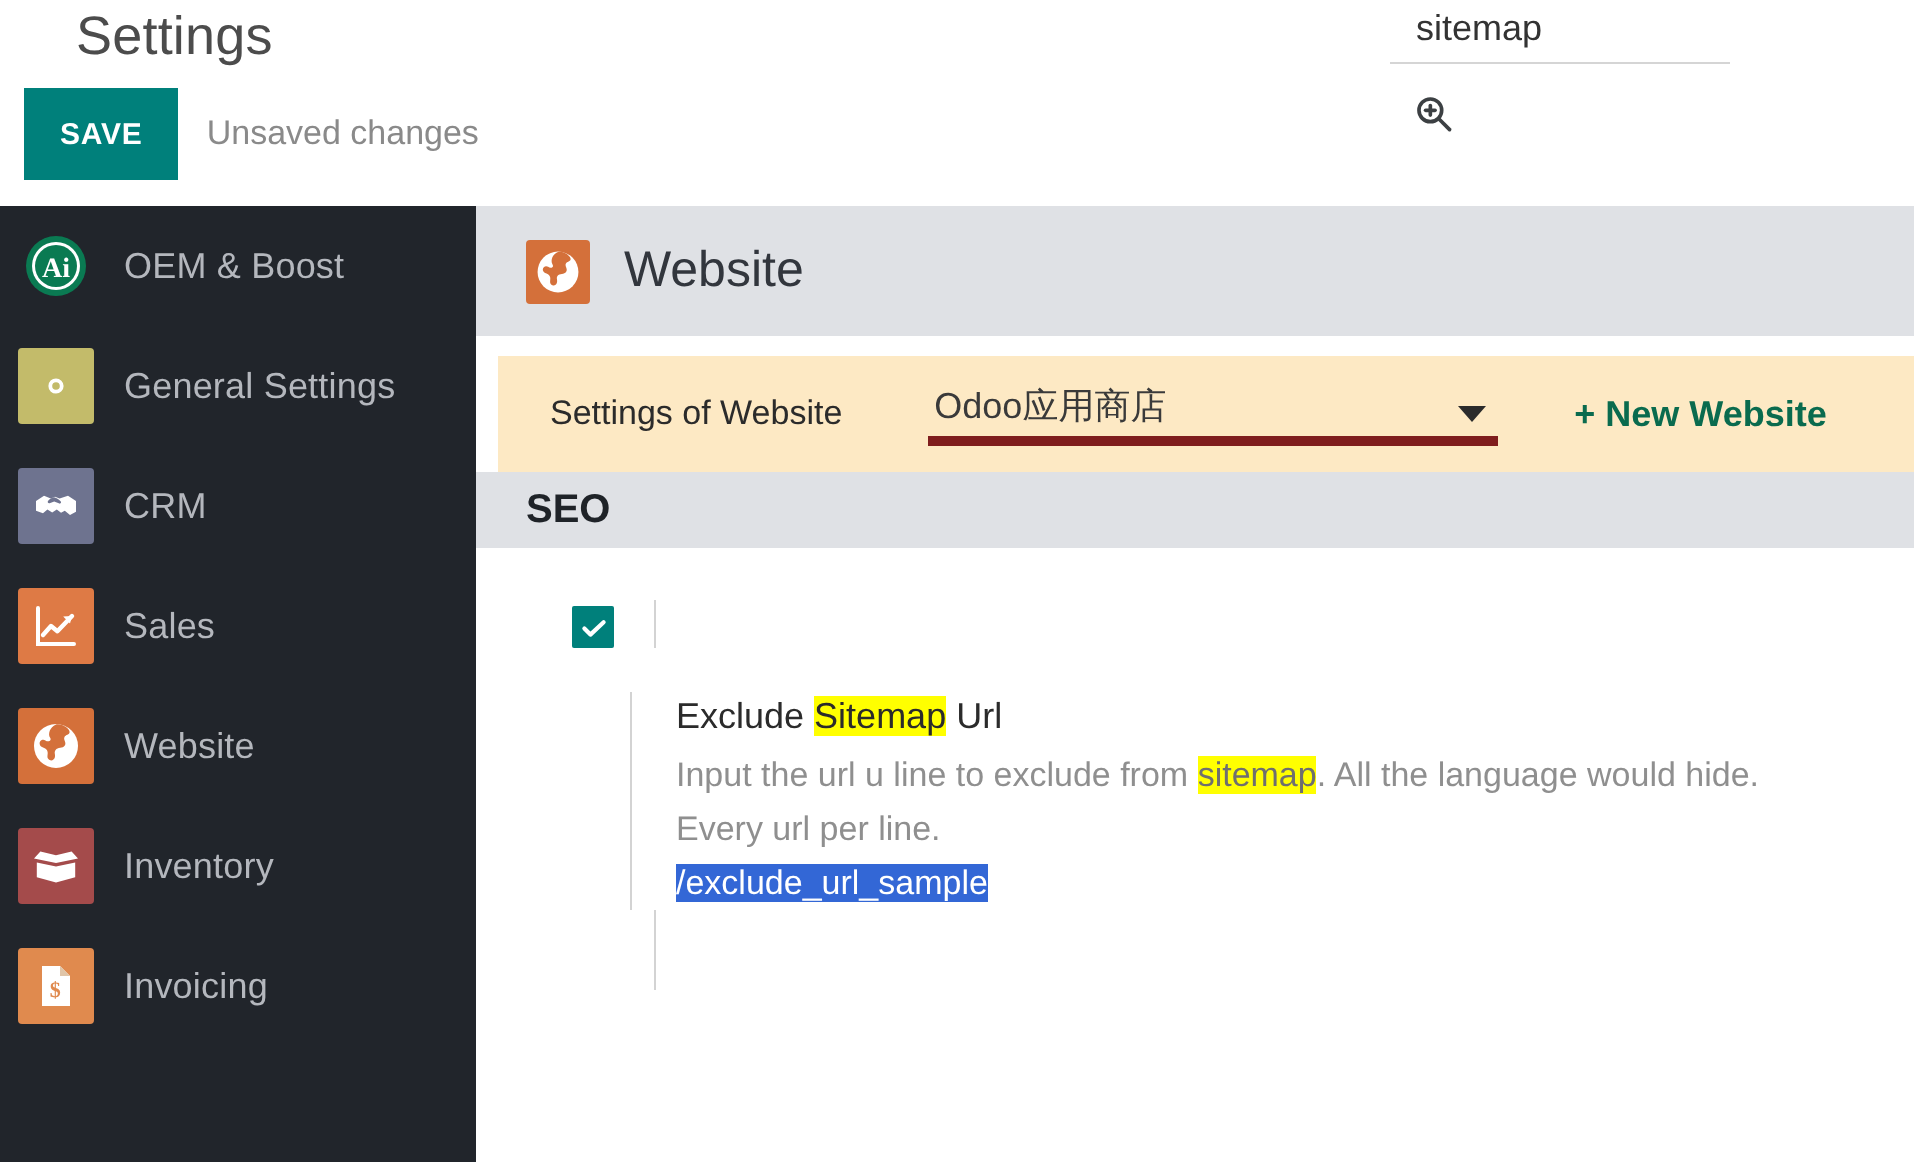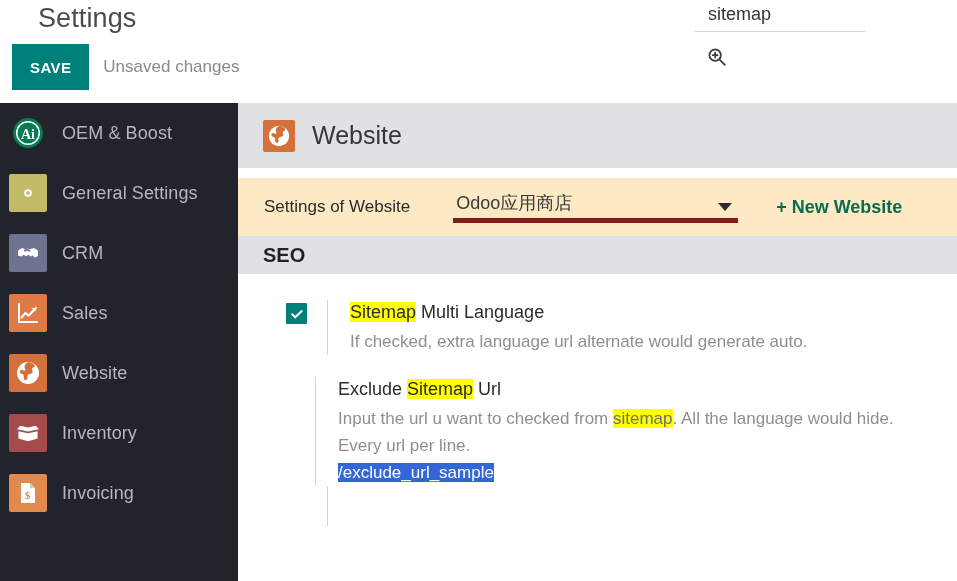--- a/index.html
+++ b/index.html
@@ -181,20 +181,21 @@
   }
 
   .white-gap { height: 10px; background: #ffffff; }
 
   .settings-bar {
     height: 58px;
     background: #fde9c4;
     display: flex;
     align-items: center;
     padding-left: 26px;
+    margin-left: 11px;
   }
   .settings-bar-label {
     font-size: 17px;
     color: #2b2b2b;
     font-weight: 400;
   }
   .website-select {
     position: relative;
     margin-left: 43px;
     width: 285px;
@@ -454,32 +455,28 @@
 
     <div class="settings-body">
 
       <div class="setting-row">
         <span class="checkbox">
           <svg width="14" height="14" viewBox="0 0 14 14">
             <path d="M2.2 7.3l3 3 6.6-6.2" stroke="#ffffff" stroke-width="2.1" fill="none" stroke-linecap="round" stroke-linejoin="round"></path>
           </svg>
         </span>
         <span class="divider-col"></span>
-        <span class="setting-text">
-          <div class="setting-title"><span class="hl">Sitemap</span><span> Multi Language</span></div>
-          <div class="setting-desc">If checked, extra language url alternate would generate auto.</div>
-        </span>
       </div>
 
       <div class="block2">
         <span class="block2-spacer"></span>
         <span class="divider-col"></span>
         <span class="block2-text">
           <div class="exclude-title"><span>Exclude </span><span class="hl">Sitemap</span><span> Url</span></div>
-          <div class="setting-desc"><span>Input the url u want to checked from </span><span class="hl-desc">sitemap</span><span>. All the language would hide. Every url per line.</span><br><span class="sel">/exclude_url_sample</span></div>
+          <div class="setting-desc"><span>Input the url u line to exclude from </span><span class="hl-desc">sitemap</span><span>. All the language would hide. Every url per line.</span><br><span class="sel">/exclude_url_sample</span></div>
         </span>
       </div>
 
       <div class="tail-rule"></div>
 
     </div>
   </div>
 </div>
 
 </body></html>

